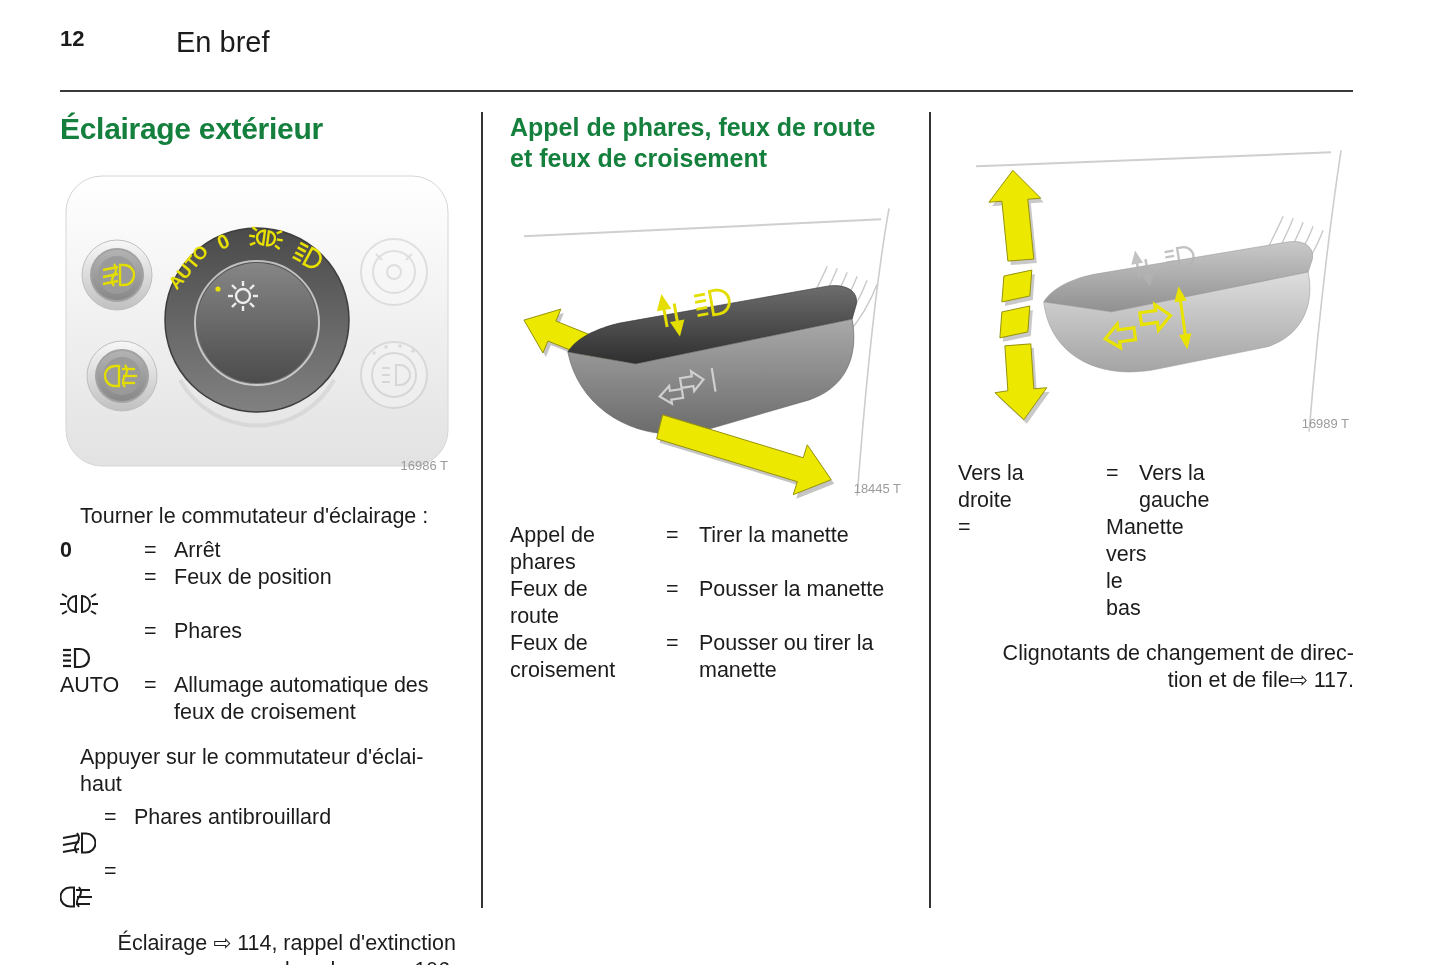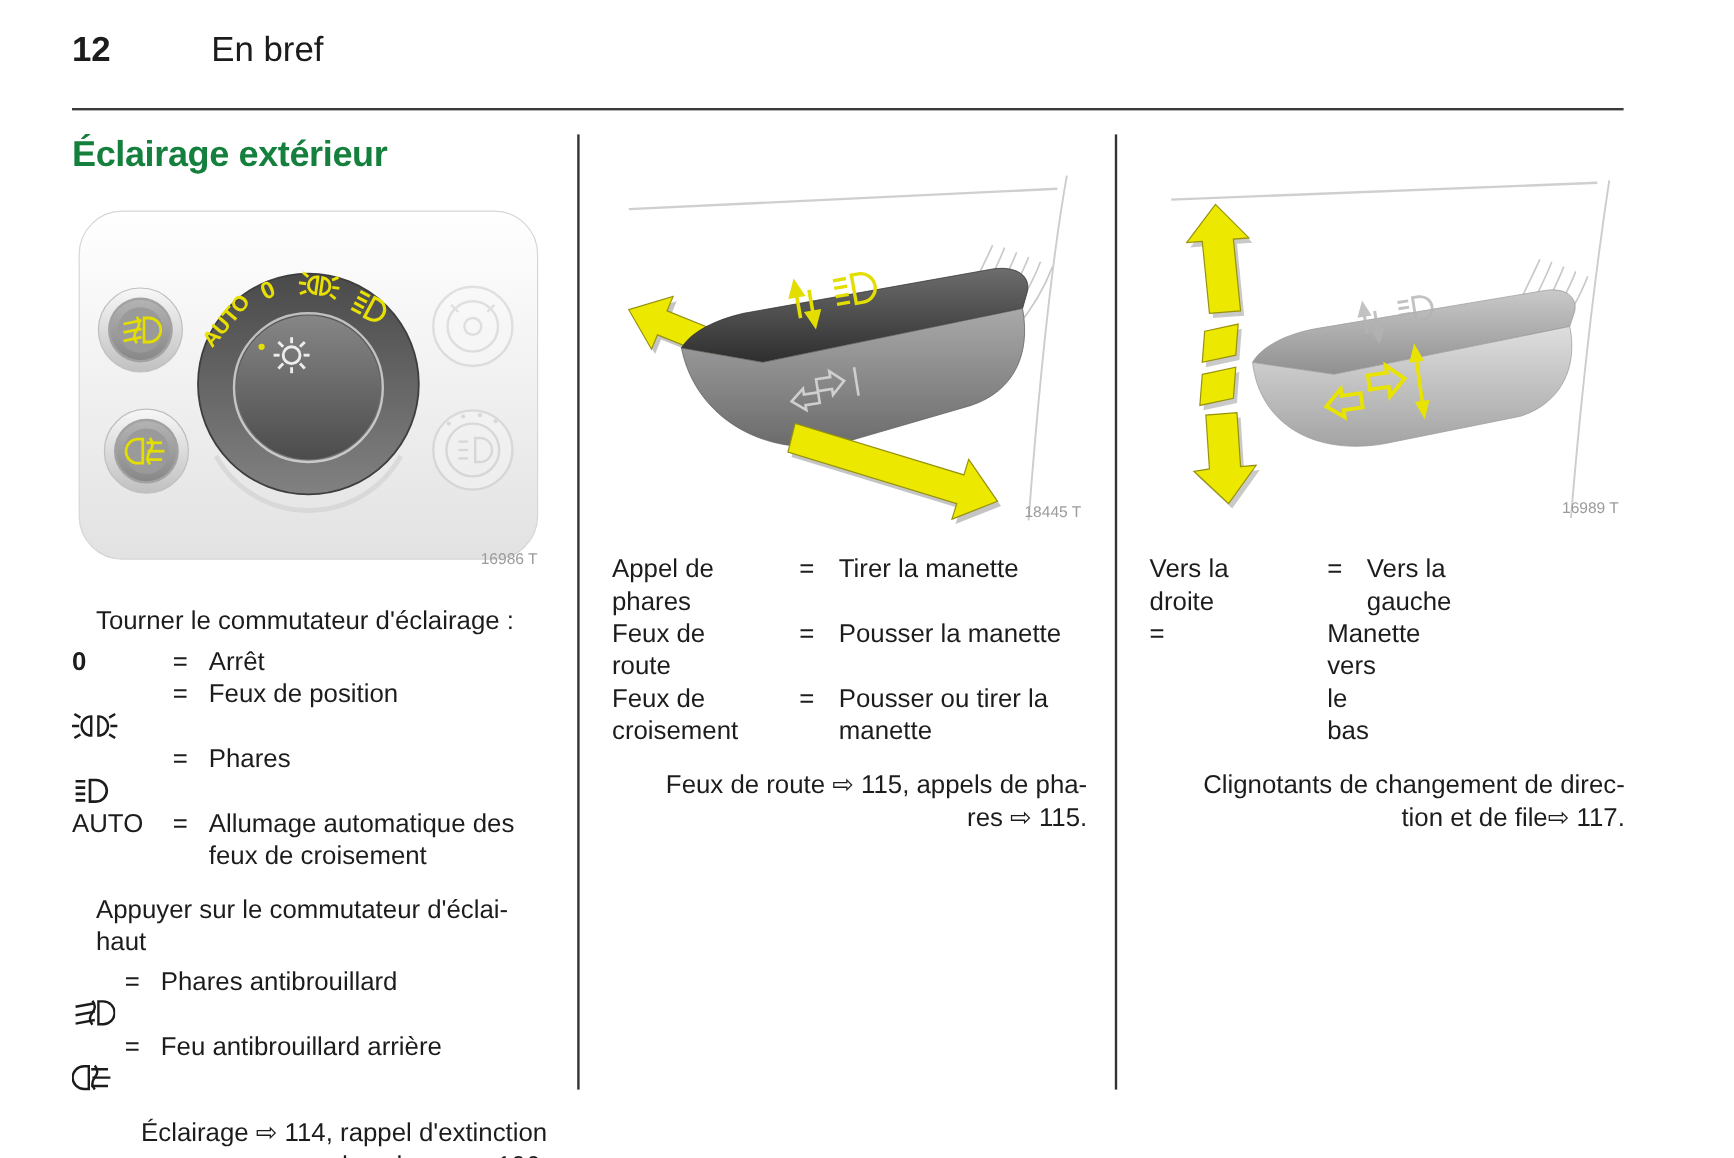--- a/index.html
+++ b/index.html
@@ -2,21 +2,21 @@
 <html><head>
 <meta charset="utf-8">
 <style>
   * { margin:0; padding:0; box-sizing:border-box; }
   html,body { background:#ffffff; }
   body {
     width:1445px; height:965px; position:relative; overflow:hidden;
     font-family:"Liberation Sans","DejaVu Sans",sans-serif;
     color:#1c1c1c;
   }
-  .hdr-num  { position:absolute; left:60px;  top:26px; font-size:29px; font-weight:bold;text-align:center; }
+  .hdr-num  { position:absolute; left:60px;  top:26px; font-size:22px; font-weight:bold;text-align:center; }
   .hdr-sec  { position:absolute; left:176px; top:26px; font-size:29px; font-weight:normal; }
   .hdr-rule { position:absolute; left:60px;  top:90px; width:1293px; height:2px; background:#3a3a3a; }
   .vdiv { position:absolute; top:112px; width:2px; height:796px; background:#333; }
   .vdiv.d1 { left:481px; }
   .vdiv.d2 { left:929px; }
 
   .col  { position:absolute; top:112px; width:396px; }
   .col1 { left:60px; }
   .col2 { left:510px; }
   .col3 { left:958px; }
@@ -262,28 +262,29 @@
         <g stroke="#1c1c1c" stroke-width="2" fill="none">
           <path d="M14 2.5 L10 2.5 A9.5 9.5 0 0 0 10 21.5 L14 21.5 Z"></path>
           <path d="M19 2 Q23 7 19 12 Q15 17 19 22"></path>
           <line x1="16" y1="5" x2="30" y2="5"></line>
             <line x1="17" y1="12" x2="32" y2="12"></line>
             <line x1="16" y1="19" x2="30" y2="19"></line>
         </g>
       </svg>
     </span>
     <span>=</span>
-    <span class="def">Feu antibrouillard arrière</span>
   </div>
 
   <p class="ref">Éclairage ⇨ 114, rappel d'extinction
 des phares ⇨ 106.</p>
 </section>
 
 <section class="col col2">
+  <h2>Appel de phares, feux de route
+et feux de croisement</h2>
 
   <figure>
     <svg width="396" height="300" viewBox="0 0 397 300">
       <path d="M14 34 L372 17" stroke="#cfcfcf" stroke-width="2" fill="none"></path>
       <path d="M380 6 C366 84 356 190 348 294" stroke="#cdcdcd" stroke-width="1.6" fill="none"></path>
       <g stroke="#c9c9c9" stroke-width="1.4" fill="none">
         <path d="M292 120 C302 96 312 78 318 64"></path>
         <path d="M301 124 C312 100 322 82 328 66"></path>
         <path d="M310 128 C322 104 332 86 338 70"></path>
         <path d="M319 130 C332 108 342 90 348 74"></path>
@@ -343,22 +344,20 @@
     <span>=</span>
     <span class="def">Pousser la manette</span>
 
     <span class="term">Feux de
 croisement</span>
     <span>=</span>
     <span class="def">Pousser ou tirer la
 manette</span>
   </div>
 
-  <p class="ref">Feux de route ⇨ 115, appels de pha-
-res ⇨ 115.</p>
 </section>
 
 <section class="col col3">
 
   <figure>
     <svg width="396" height="300" viewBox="0 0 397 300">
       <path d="M18 26 L374 12" stroke="#cfcfcf" stroke-width="2" fill="none"></path>
       <path d="M384 10 C372 90 360 195 352 292" stroke="#cdcdcd" stroke-width="1.6" fill="none"></path>
       <g stroke="#c9c9c9" stroke-width="1.4" fill="none">
         <path d="M300 132 C310 108 320 90 326 76"></path>

